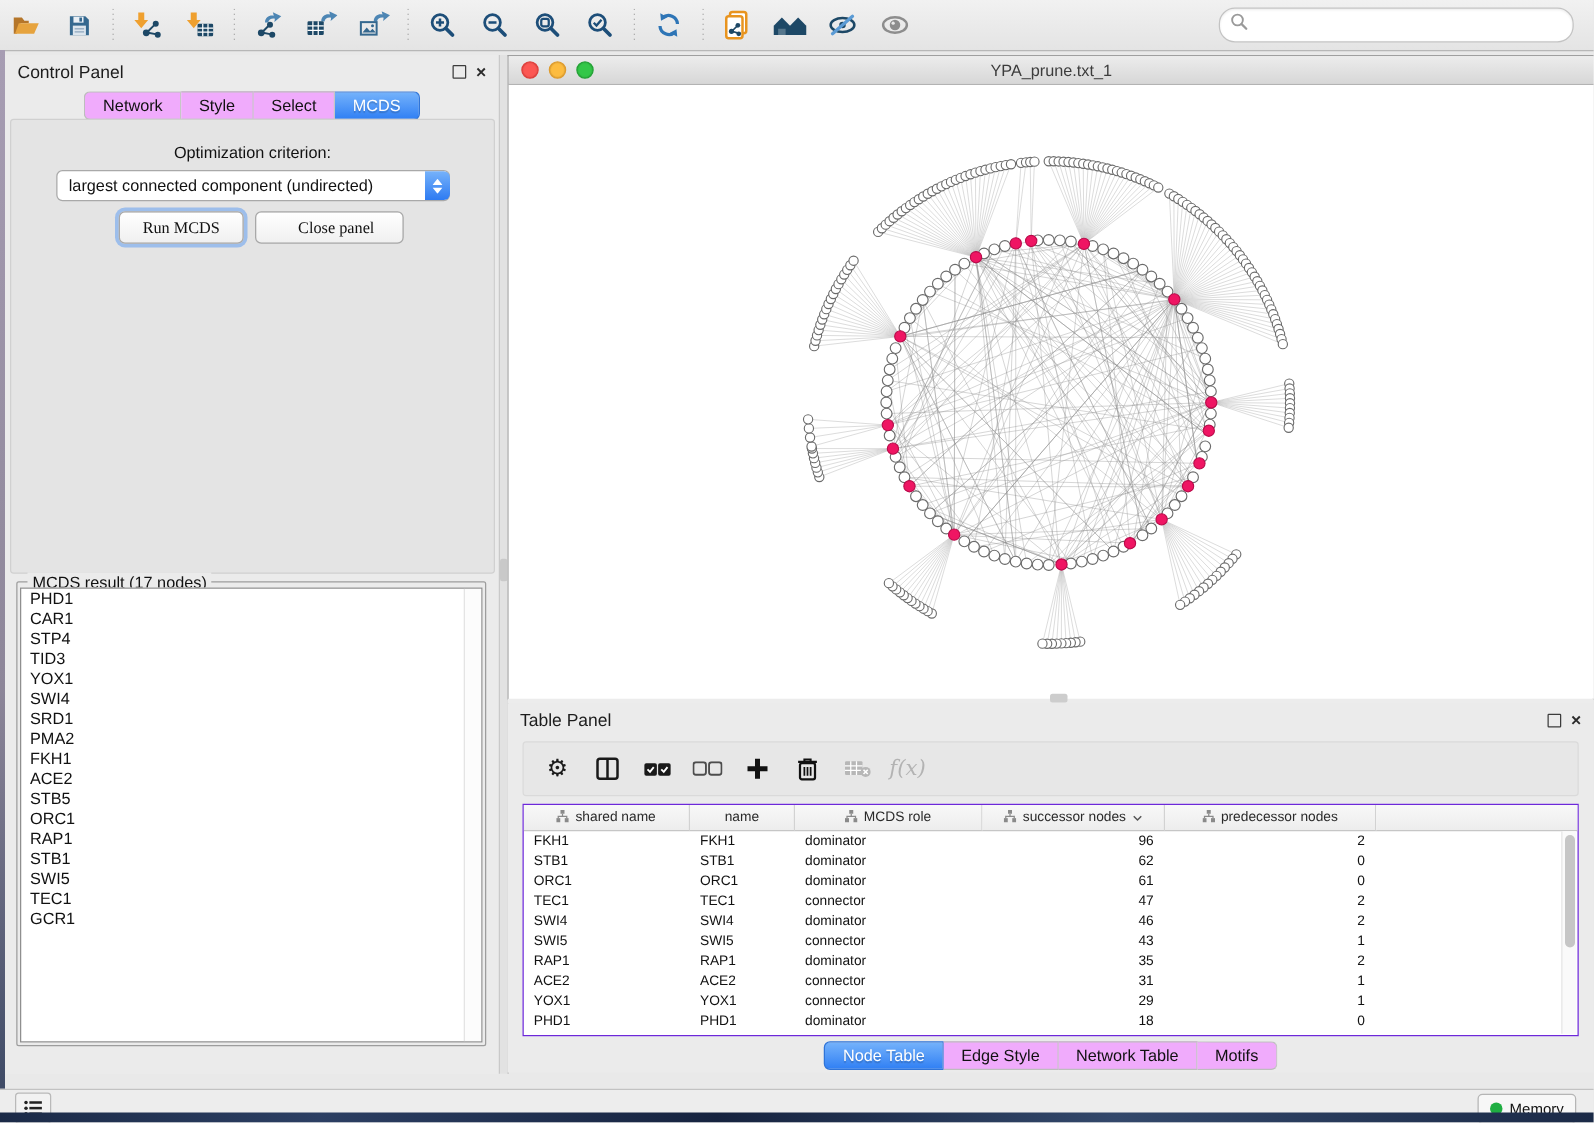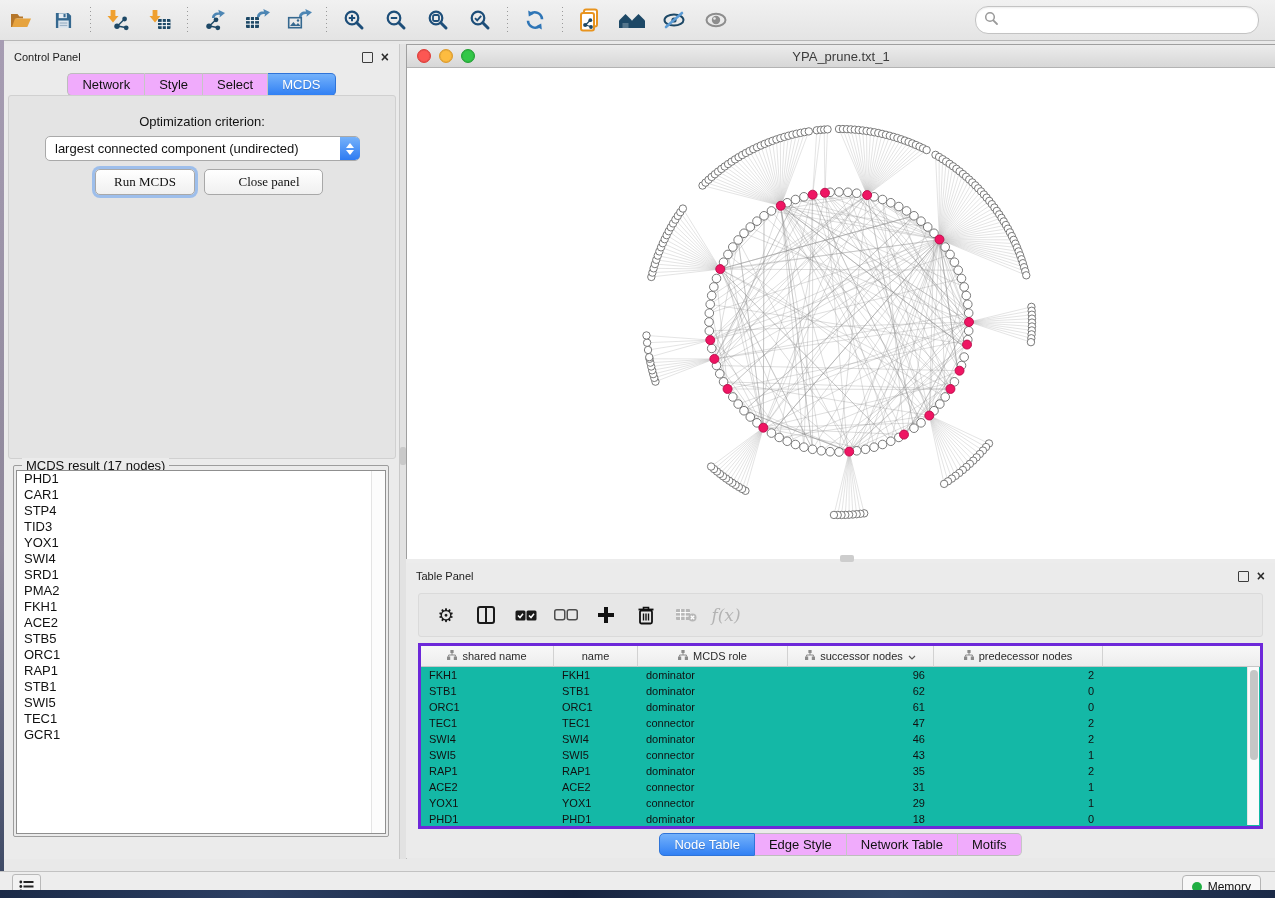--- a/index.html
+++ b/index.html
@@ -27,21 +27,21 @@
   
   #left-strip{left:0;top:40px;width:4px;height:851px;
     background:linear-gradient(#a79db3,#8d8699 60%,#3a4763);}
   #desktop-bottom{left:0;top:890px;width:1275px;height:8px;
     background:linear-gradient(90deg,#1b2a47,#2c3f63 20%,#16233f 45%,#33486b 70%,#1b2a47);}
 
   
   #control-panel{left:4px;top:44px;width:395px;height:815px;background:#ebebeb;
     border-right:1px solid #c9c9c9;}
   .panel-titlebar{height:26px;display:flex;align-items:center;padding:0 10px;}
-  .panel-title{font-size:11px;color:#1c1c1c;}
+  .panel-title{font-size:14px;color:#1c1c1c;}
   .panel-wbtns{margin-left:auto;display:flex;align-items:center;gap:8px;}
   .wbtn-float{width:9px;height:9px;border:1.6px solid #3c3c3c;border-radius:1px;}
   .wbtn-close{font-size:14px;font-weight:bold;color:#2b2b2b;line-height:10px;}
 
   .segbar{display:flex;justify-content:center;}
   .seg{height:21px;line-height:21px;padding:0 14px;font-size:13px;color:#111;
     background:#f0abfc;border-top:1px solid #bdbdbd;border-bottom:1px solid #bdbdbd;
     border-right:1px solid #c6c6c6;}
   .seg:first-child{border-left:1px solid #bdbdbd;border-radius:5px 0 0 5px;}
   .seg:last-child{border-radius:0 5px 5px 0;}
@@ -99,22 +99,22 @@
 
   
   #table-panel{left:406px;top:563px;width:869px;height:295px;background:#ebebeb;}
   #tp-toolbar{position:absolute;left:12px;top:30px;width:845px;height:44px;
     background:#e7e7e7;border:1px solid #dadada;border-radius:3px;
     display:flex;align-items:center;gap:14px;padding-left:14px;box-sizing:border-box;}
   .tpt-icon{display:flex;align-items:center;justify-content:center;width:26px;height:26px;}
   .gear-glyph{font-size:19px;color:#1a1a1a;line-height:20px;font-family:"DejaVu Sans",sans-serif;}
   .fx-glyph{font-family:"DejaVu Serif",serif;font-style:italic;font-size:17px;color:#b3b3b3;}
 
-  #node-table{position:absolute;left:12px;top:80px;width:845px;height:186px;background:#14b8a6;
-    border:3px solid #6d28d9;box-sizing:border-box;overflow:hidden;}
+  #node-table{position:absolute;left:12px;top:80px;width:845px;height:186px;background:#ffffff;
+    border:1px solid #6d28d9;box-sizing:border-box;overflow:hidden;}
   .ntrow{display:grid;grid-template-columns:133px 84px 150px 146px 169px 1fr;}
   #nt-header .th{height:20px;background:linear-gradient(#f8f8f8,#ededed);
     border-bottom:1px solid #c6c6c6;border-right:1px solid #d2d2d2;
     display:flex;align-items:center;justify-content:center;gap:5px;
     font-size:11px;color:#2a2a2a;}
   #nt-header .th:last-child{border-right:none;}
   .ntrow .td{height:16px;line-height:16px;font-size:11px;color:#111;
     padding-left:8px;white-space:nowrap;overflow:hidden;}
   .ntrow .td.num{text-align:right;padding-left:0;padding-right:9px;}
   #nt-scrollbar{position:absolute;top:21px;right:1px;width:11px;bottom:1px;

